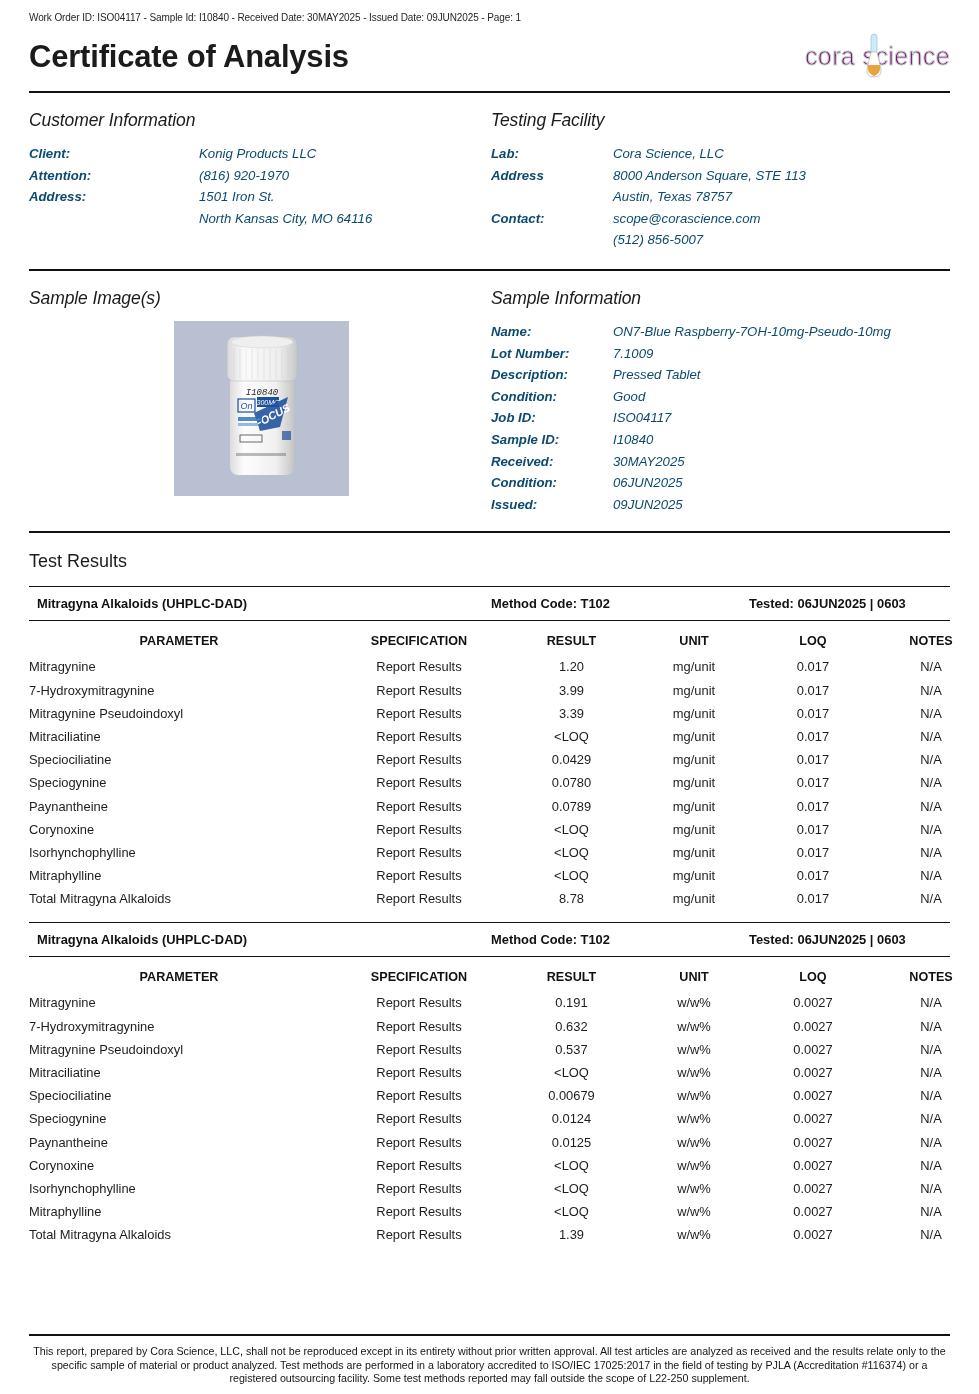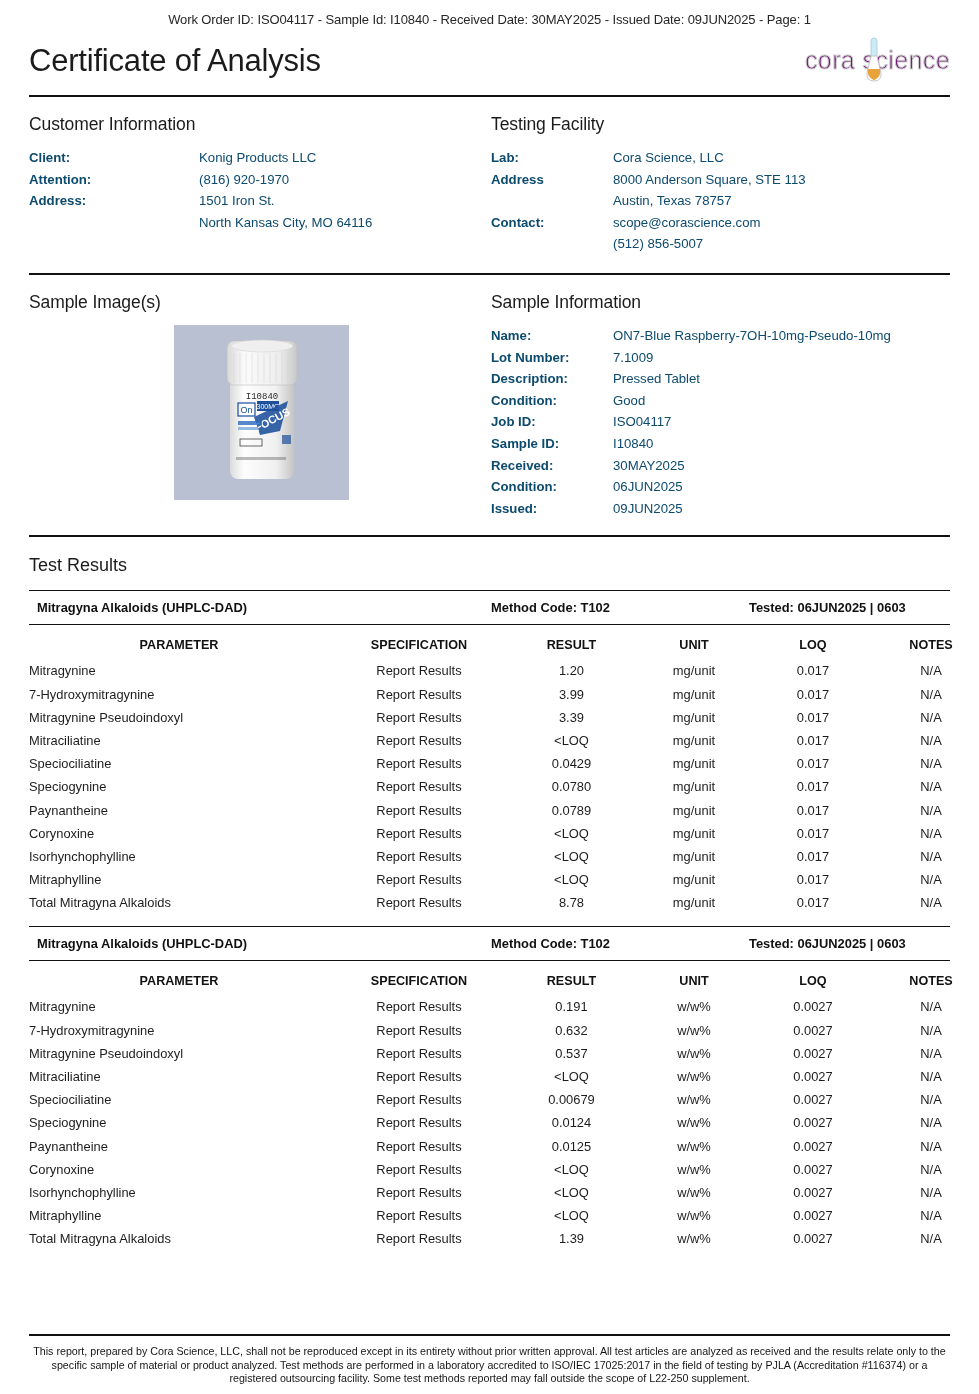--- a/index.html
+++ b/index.html
@@ -18,38 +18,37 @@
   }
   .page {
     width: 979px;
     height: 1394px;
     padding: 8px 29px 0 29px;
     position: relative;
   }
 
   
   .run-header {
-    text-align: center;
-    font-size: 13px;
+    font-size: 10px;
     color: #262626;
     letter-spacing: -0.1px;
     margin: 4px 0 6px 0;
     white-space: nowrap;
   }
 
   
   .title-row {
     display: flex;
     align-items: center;
     justify-content: space-between;
     height: 54px;
   }
   .doc-title {
     font-size: 31px;
-    font-weight: 400;
+    font-weight: 700;
     color: #1b1b1b;
     letter-spacing: -0.2px;
     line-height: 1;
   }
   .logo {
     display: flex;
     align-items: center;
     position: relative;
     width: 145px;
     height: 46px;
@@ -83,20 +82,21 @@
   .rule-thin {
     border: 0;
     border-top: 1.6px solid #111;
     margin: 0;
   }
 
   
   .two-col {
     display: flex;
     width: 100%;
+    font-style: italic;
   }
   .col-left  { width: 462px; flex: 0 0 462px; }
   .col-right { flex: 1; }
 
   .section-h {
     font-size: 17.5px;
     font-weight: 400;
     color: #1b1b1b;
     margin: 17px 0 12px 0;
     letter-spacing: -0.1px;

